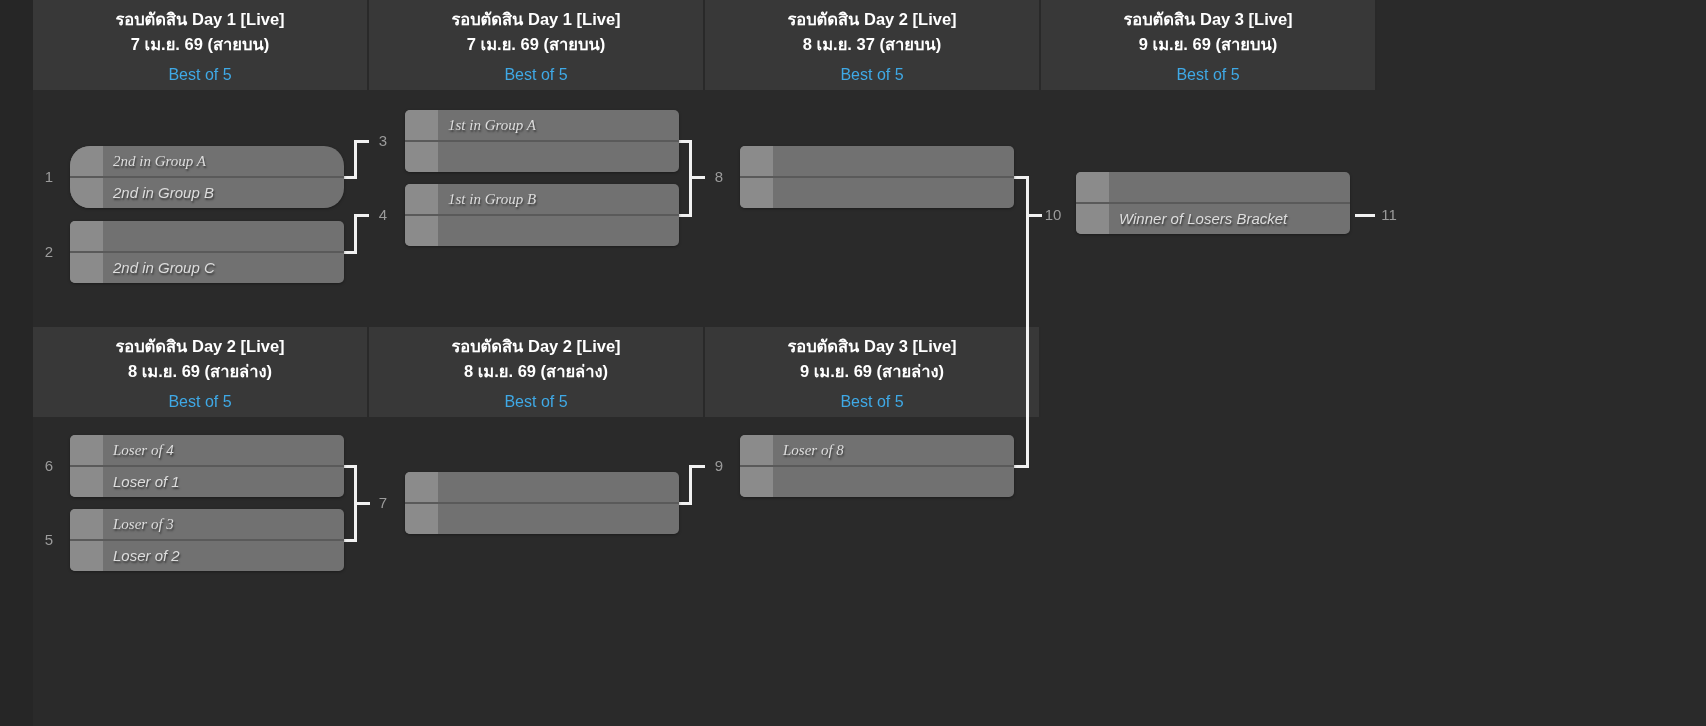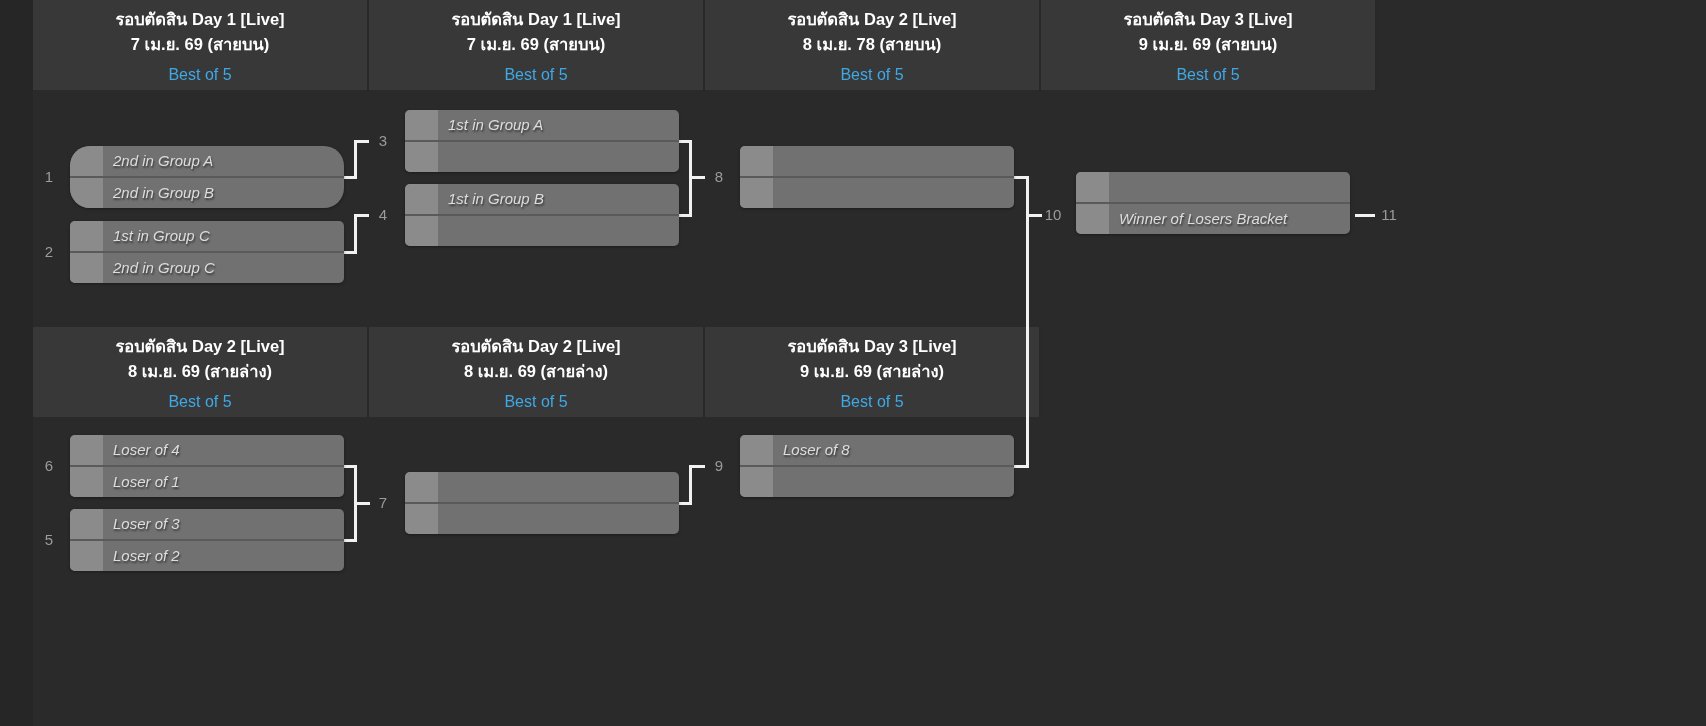--- a/index.html
+++ b/index.html
@@ -17,21 +17,21 @@
   .h-title,.h-date{font-size:16.5px;font-weight:600;line-height:25px;white-space:nowrap;}
   .h-format{margin-top:9px;font-size:16px;font-weight:400;color:#3fa9e6;}
   
   .conn{position:absolute;background:#f1f1f1;z-index:3;}
   
   .match{
     position:absolute;width:274px;height:62px;border-radius:5px;overflow:hidden;
     box-shadow:0 1px 3px rgba(0,0,0,0.35);z-index:4;cursor:pointer;
   }
   .slot{display:flex;height:30px;background:#717171;}
-  .slot.top{border-bottom:2px solid #5a5a5a;}
+  .slot.top{border-bottom:2px solid #5a5a5a;font-family:Liberation Serif, serif;}
   .seed{width:33px;flex:none;background:#8b8b8b;}
   .pname{
     flex:1;font-style:italic;font-size:15px;line-height:30px;color:#dddddd;
     padding-left:10px;text-shadow:1px 2px 2px rgba(0,0,0,0.5);
     white-space:nowrap;overflow:hidden;
   }
   
   .mnum{
     position:absolute;width:24px;text-align:center;font-size:15px;line-height:22px;
     color:#9b9b9b;z-index:4;
@@ -48,21 +48,21 @@
       <div class="h-date">7 เม.ย. 69 (สายบน)</div>
       <div class="h-format">Best of 5</div>
     </div>
     <div class="hcol">
       <div class="h-title">รอบตัดสิน Day 1 [Live]</div>
       <div class="h-date">7 เม.ย. 69 (สายบน)</div>
       <div class="h-format">Best of 5</div>
     </div>
     <div class="hcol">
       <div class="h-title">รอบตัดสิน Day 2 [Live]</div>
-      <div class="h-date">8 เม.ย. 78 (สายบน)</div>
+      <div class="h-date">8 เม.ย. 37 (สายบน)</div>
       <div class="h-format">Best of 5</div>
     </div>
     <div class="hcol">
       <div class="h-title">รอบตัดสิน Day 3 [Live]</div>
       <div class="h-date">9 เม.ย. 69 (สายบน)</div>
       <div class="h-format">Best of 5</div>
     </div>
   </div>
 
   <div class="band" style="left:0;top:327px;width:1008px;">
@@ -120,21 +120,20 @@
     <div class="slot">
       <div class="seed"></div>
       <div class="pname">2nd in Group B</div>
     </div>
   </div>
   <div class="mnum" style="left:4px;top:166px;">1</div>
 
   <div class="match" style="left:37px;top:221px;">
     <div class="slot top">
       <div class="seed"></div>
-      <div class="pname">1st in Group C</div>
     </div>
     <div class="slot">
       <div class="seed"></div>
       <div class="pname">2nd in Group C</div>
     </div>
   </div>
   <div class="mnum" style="left:4px;top:241px;">2</div>
 
   <div class="match" style="left:372px;top:110px;">
     <div class="slot top">

